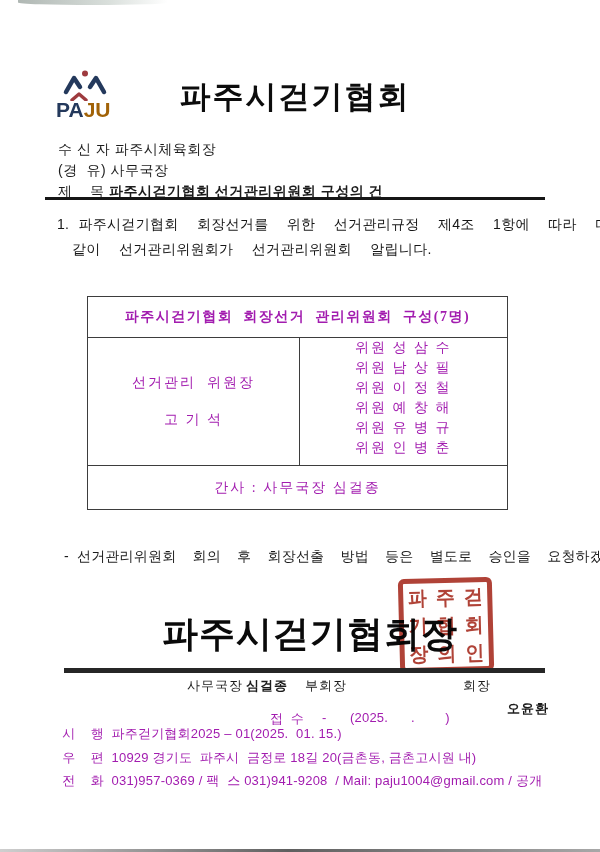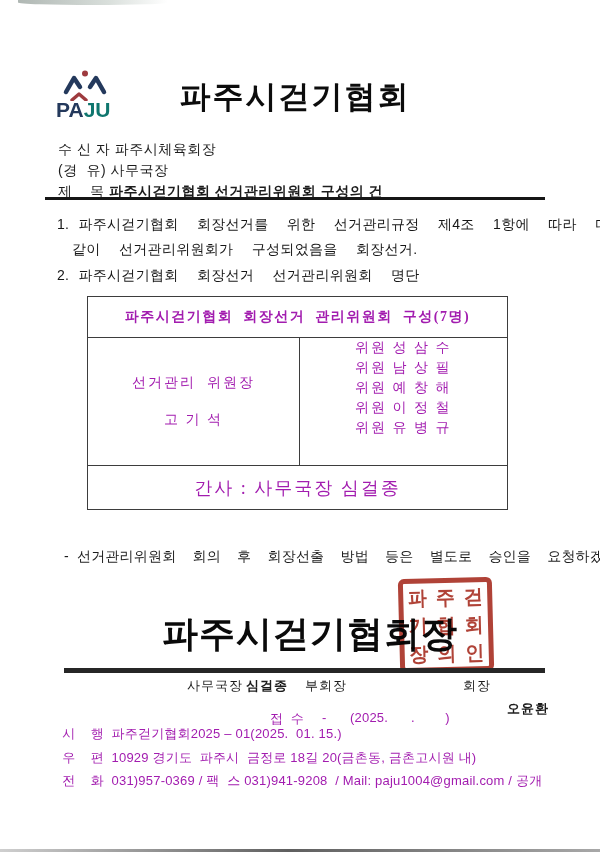--- a/index.html
+++ b/index.html
@@ -13,21 +13,21 @@
   .smudge-top{position:absolute;left:18px;top:0;width:150px;height:5px;
     background:linear-gradient(to right,#6f7d76,#b9c4bd 60%,rgba(255,255,255,0));
     opacity:.55;border-radius:0 0 60% 60%;}
   .edge-bottom{position:absolute;left:0;bottom:0;width:600px;height:3px;
     background:linear-gradient(to right,#cfcfcf,#5f5f5f 48%,#a8a8a8);}
   
   .logo{position:absolute;left:56px;top:70px;width:70px;height:52px;}
   .logo-mark{position:absolute;left:6px;top:0;}
   .logo-text{position:absolute;left:0;top:28px;font-size:21px;font-weight:bold;letter-spacing:0;}
   .logo-text .pa{color:#24395c;}
-  .logo-text .ju{color:#0f766e;}
+  .logo-text .ju{color:#a16207;}
   .logo-caret{position:absolute;left:14px;top:22px;}
   .org-title{position:absolute;left:45px;top:76px;width:500px;margin:0;
     text-align:center;font-size:31px;font-weight:bold;letter-spacing:2px;color:#0c0c0c;}
   .addr-line{position:absolute;left:58px;font-size:14px;letter-spacing:.5px;}
   .addr-line .lbl{white-space:pre;}
   .subject-strong{font-weight:bold;}
   .head-rule{position:absolute;left:45px;top:197px;width:500px;height:2.6px;background:#161616;}
   
   .body-line{position:absolute;font-size:14px;letter-spacing:.3px;word-spacing:5px;color:#161616;white-space:pre;}
   
@@ -35,21 +35,21 @@
     font-family:Liberation Serif, serif;color:#a21caf;margin-left:9px;}
   .tbl-header{height:40px;border-bottom:1.4px solid #3d3d3d;display:flex;align-items:center;
     justify-content:center;font-size:14px;font-weight:bold;letter-spacing:1.5px;white-space:pre;}
   .tbl-mid{display:flex;height:127px;}
   .tbl-left{width:211px;border-right:1.4px solid #3d3d3d;display:flex;flex-direction:column;
     justify-content:center;align-items:center;gap:19px;font-size:14px;letter-spacing:2px;white-space:pre;}
   .tbl-right{flex:1;display:flex;flex-direction:column;justify-content:flex-start;
     padding-left:55px;font-size:14px;letter-spacing:2px;}
   .tbl-right div{line-height:20px;white-space:pre;}
   .tbl-foot{height:43px;border-top:1.4px solid #3d3d3d;display:flex;align-items:center;
-    justify-content:center;font-size:18px;letter-spacing:2px;white-space:pre;}
+    justify-content:center;font-size:14px;letter-spacing:2px;white-space:pre;}
   
   .note-line{position:absolute;left:64px;top:548px;font-size:14px;letter-spacing:.2px;word-spacing:4px;white-space:pre;}
   .sign-title{position:absolute;left:0;top:610px;width:600px;margin:0;text-align:center;
     padding-left:10px;font-size:36px;font-weight:bold;letter-spacing:1px;color:#0a0a0a;}
   .seal{position:absolute;left:399px;top:578px;width:84px;height:84px;
     border:5px solid #a93226;border-radius:6px;transform:rotate(-1.5deg);
     display:grid;grid-template-columns:repeat(3,1fr);align-items:center;justify-items:center;
     color:#a93226;font-family:"Liberation Serif","DejaVu Serif",serif;font-weight:bold;font-size:19px;
     mix-blend-mode:multiply;opacity:.92;background:rgba(255,245,243,.15);}
   .seal span{line-height:1;transform:scaleY(1.05);}
@@ -91,36 +91,36 @@
     <span>사무국장</span>
   </div>
   <div class="addr-line" style="top:183px;">
     <span class="lbl">제    목</span>
     <span class="subject-strong">파주시걷기협회 선거관리위원회 구성의 건</span>
   </div>
 
   <div class="head-rule"></div>
 
   <div class="body-line" style="left:57px;top:216px;">1. 파주시걷기협회  회장선거를  위한  선거관리규정  제4조  1항에  따라  다음과</div>
-  <div class="body-line" style="left:72px;top:241px;">같이  선거관리위원회가  구성되었음을  회장선거.</div>
-  <div class="body-line" style="left:57px;top:267px;">2. 파주시걷기협회  회장선거  선거관리위원회  명단</div>
+  <div class="body-line" style="left:72px;top:241px;">같이  선거관리위원회가  선거관리위원회  알립니다.</div>
 
   <div class="tbl">
     <div class="tbl-header">파주시걷기협회  회장선거  관리위원회  구성(7명)</div>
     <div class="tbl-mid">
       <div class="tbl-left">
         <div>선거관리  위원장</div>
         <div>고 기 석</div>
       </div>
       <div class="tbl-right">
         <div>위원 성 삼 수</div>
         <div>위원 남 상 필</div>
+        <div>위원 이 정 철</div>
         <div>위원 예 창 해</div>
-        <div>위원 이 정 철</div>
         <div>위원 유 병 규</div>
+        <div>위원 인 병 춘</div>
       </div>
     </div>
     <div class="tbl-foot">간사 : 사무국장 심걸종</div>
   </div>
 
   <div class="note-line">- 선거관리위원회  회의  후  회장선출  방법  등은  별도로  승인을  요청하겠습니다.</div>
 
   <h2 class="sign-title">파주시걷기협회장</h2>
   <div class="seal">
     <span>파</span>

